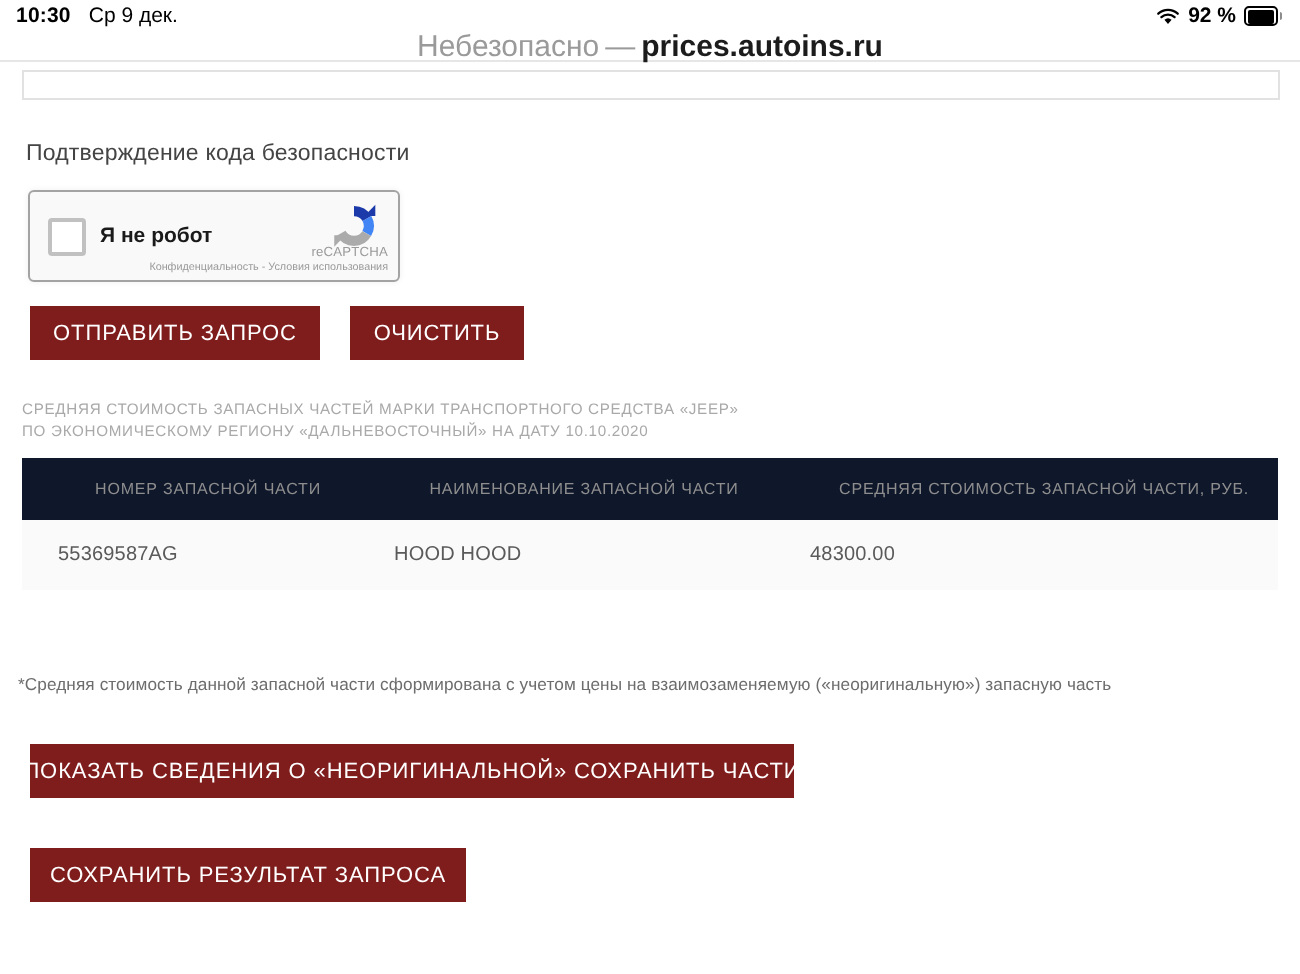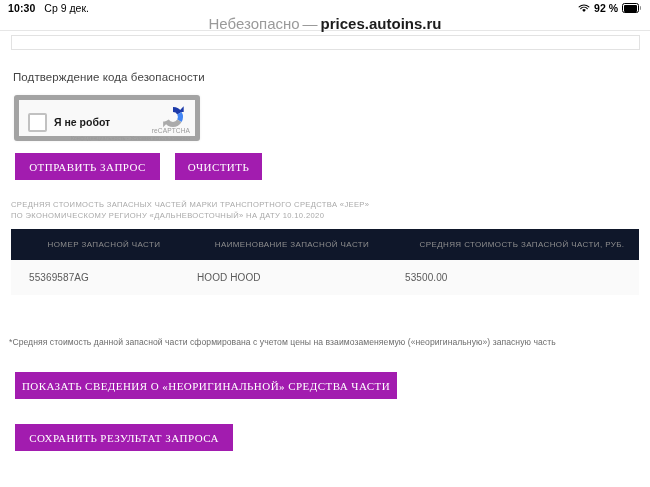--- a/index.html
+++ b/index.html
@@ -93,21 +93,21 @@
   }
 
   
   .recaptcha {
     position: absolute;
     left: 14px;
     top: 64px;
     width: 186px;
     height: 46px;
     background: #f9f9f9;
-    border: 5px solid #a3a3a3;
+    border: 1px solid #a3a3a3;
     border-radius: 3px;
     box-sizing: border-box;
     box-shadow: 0 0 3px rgba(0,0,0,0.07);
   }
   .rc-check {
     position: absolute;
     left: 9px;
     top: 13px;
     width: 19px;
     height: 19px;
@@ -146,28 +146,28 @@
     font-size: 5.4px;
     color: #9a9a9a;
     white-space: nowrap;
   }
 
   
   .btn {
     display: inline-flex;
     align-items: center;
     justify-content: center;
-    background: #a21caf;
+    background: #7f1d1d;
     color: #ffffff;
     font-size: 11px;
     letter-spacing: 0.45px;
     border: none;
     box-sizing: border-box;
     cursor: pointer;
-    font-family: Liberation Serif, serif;
+    font-family: Liberation Sans, sans-serif;
     white-space: nowrap;
   }
   .btn-submit {
     position: absolute;
     left: 15px;
     top: 122px;
     width: 145px;
     height: 27px;
   }
   .btn-clear {
@@ -318,23 +318,23 @@
       <tr>
         <th>НОМЕР ЗАПАСНОЙ ЧАСТИ</th>
         <th>НАИМЕНОВАНИЕ ЗАПАСНОЙ ЧАСТИ</th>
         <th>СРЕДНЯЯ СТОИМОСТЬ ЗАПАСНОЙ ЧАСТИ, РУБ.</th>
       </tr>
     </thead>
     <tbody>
       <tr>
         <td>55369587AG</td>
         <td>HOOD HOOD</td>
-        <td>53500.00</td>
+        <td>48300.00</td>
       </tr>
     </tbody>
   </table>
 
   <div class="footnote">*Средняя стоимость данной запасной части сформирована с учетом цены на взаимозаменяемую («неоригинальную») запасную часть</div>
 
-  <button class="btn btn-nonorig">ПОКАЗАТЬ СВЕДЕНИЯ О «НЕОРИГИНАЛЬНОЙ» СРЕДСТВА ЧАСТИ</button>
+  <button class="btn btn-nonorig">ПОКАЗАТЬ СВЕДЕНИЯ О «НЕОРИГИНАЛЬНОЙ» СОХРАНИТЬ ЧАСТИ</button>
   <button class="btn btn-save">СОХРАНИТЬ РЕЗУЛЬТАТ ЗАПРОСА</button>
 
 </div>
 
 </body></html>

